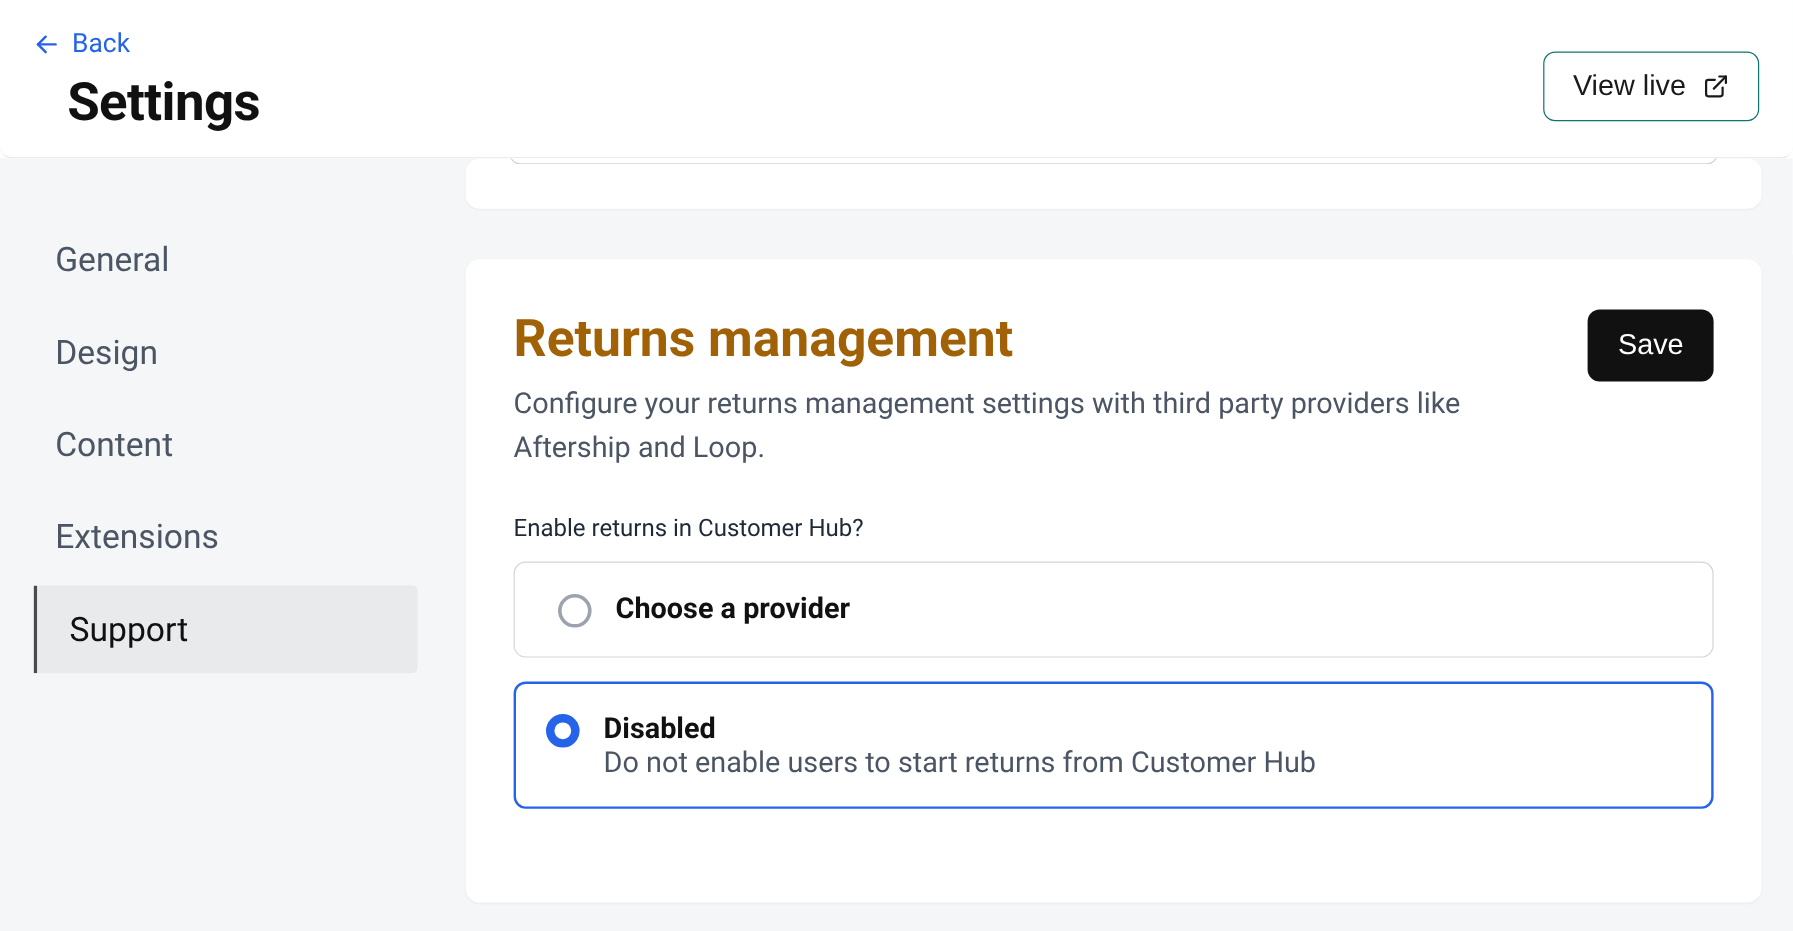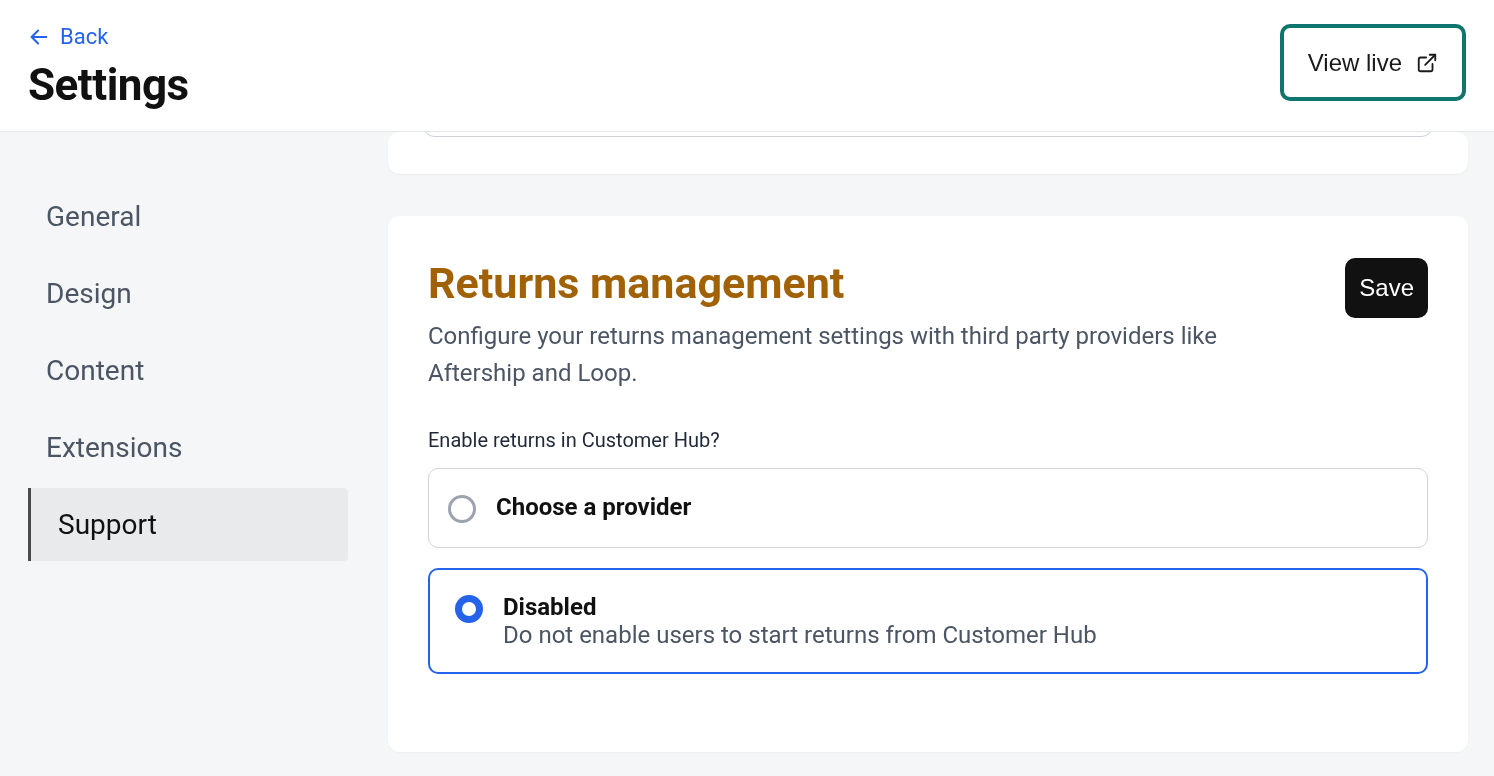--- a/index.html
+++ b/index.html
@@ -10,20 +10,22 @@
     body {
       font-family: -apple-system, BlinkMacSystemFont, "Segoe UI", Roboto, Helvetica, Arial, sans-serif;
       background: #ffffff;
       color: #1a1a1a;
     }
     .header {
       padding: 24px 28px 20px 28px;
       border-bottom: 1px solid #e5e7eb;
       display: flex;
       justify-content: space-between;
+      align-items: flex-end;
+      border-radius: 10px;
     }
     .header-left {
       display: flex;
       flex-direction: column;
       gap: 10px;
     }
     .back-link {
       display: inline-flex;
       align-items: center;
       gap: 10px;
@@ -34,27 +36,28 @@
     }
     .back-link svg {
       width: 22px;
       height: 22px;
     }
     .page-title {
       font-size: 44px;
       font-weight: 700;
       color: #111;
       letter-spacing: -0.5px;
+      margin-left: 28px;
     }
     .view-live-btn {
       display: inline-flex;
       align-items: center;
       gap: 14px;
       padding: 14px 24px;
-      border: 4px solid #0f766e;
+      border: 1px solid #0f766e;
       border-radius: 10px;
       background: #fff;
       font-size: 24px;
       color: #1a1a1a;
       cursor: pointer;
       margin-bottom: 10px;
     }
     .view-live-btn svg {
       width: 22px;
       height: 22px;
@@ -132,36 +135,36 @@
       font-size: 24px;
       color: #4b5563;
       line-height: 1.55;
       max-width: 840px;
     }
     .save-btn {
       background: #111;
       color: #fff;
       border: none;
       border-radius: 10px;
-      padding: 16px 14px;
+      padding: 16px 25px;
       font-size: 24px;
       font-weight: 500;
       cursor: pointer;
       flex-shrink: 0;
     }
     .field-label {
       font-size: 20px;
       color: #1f2937;
       margin-bottom: 16px;
     }
     .radio-option {
       display: flex;
       align-items: flex-start;
       gap: 20px;
-      padding: 24px 19px;
+      padding: 24px 36px;
       border: 1px solid #d1d5db;
       border-radius: 10px;
       margin-bottom: 20px;
       cursor: pointer;
       background: #fff;
     }
     .radio-option.selected {
       border: 2px solid #2563eb;
       padding: 23px 25px;
     }

